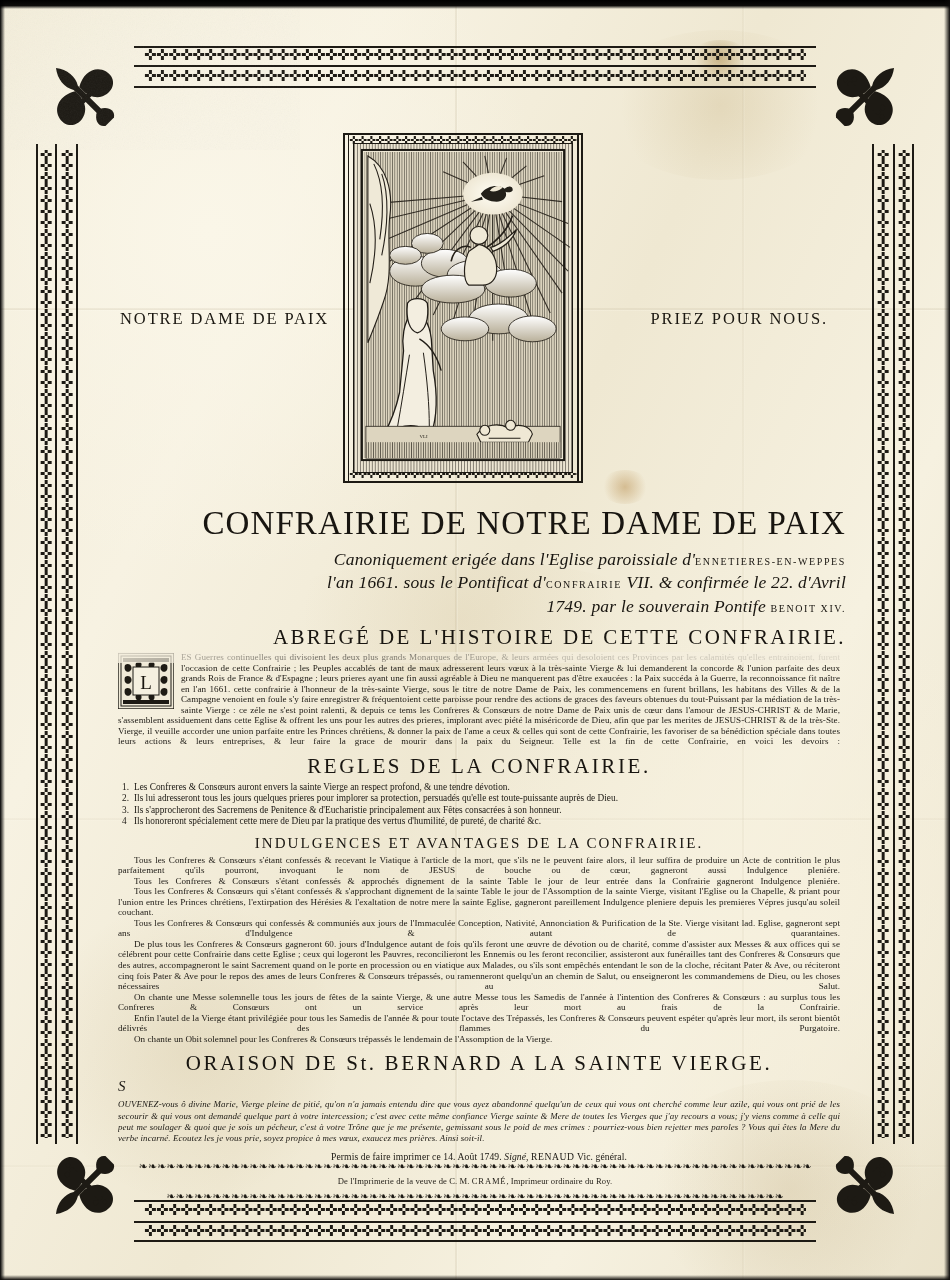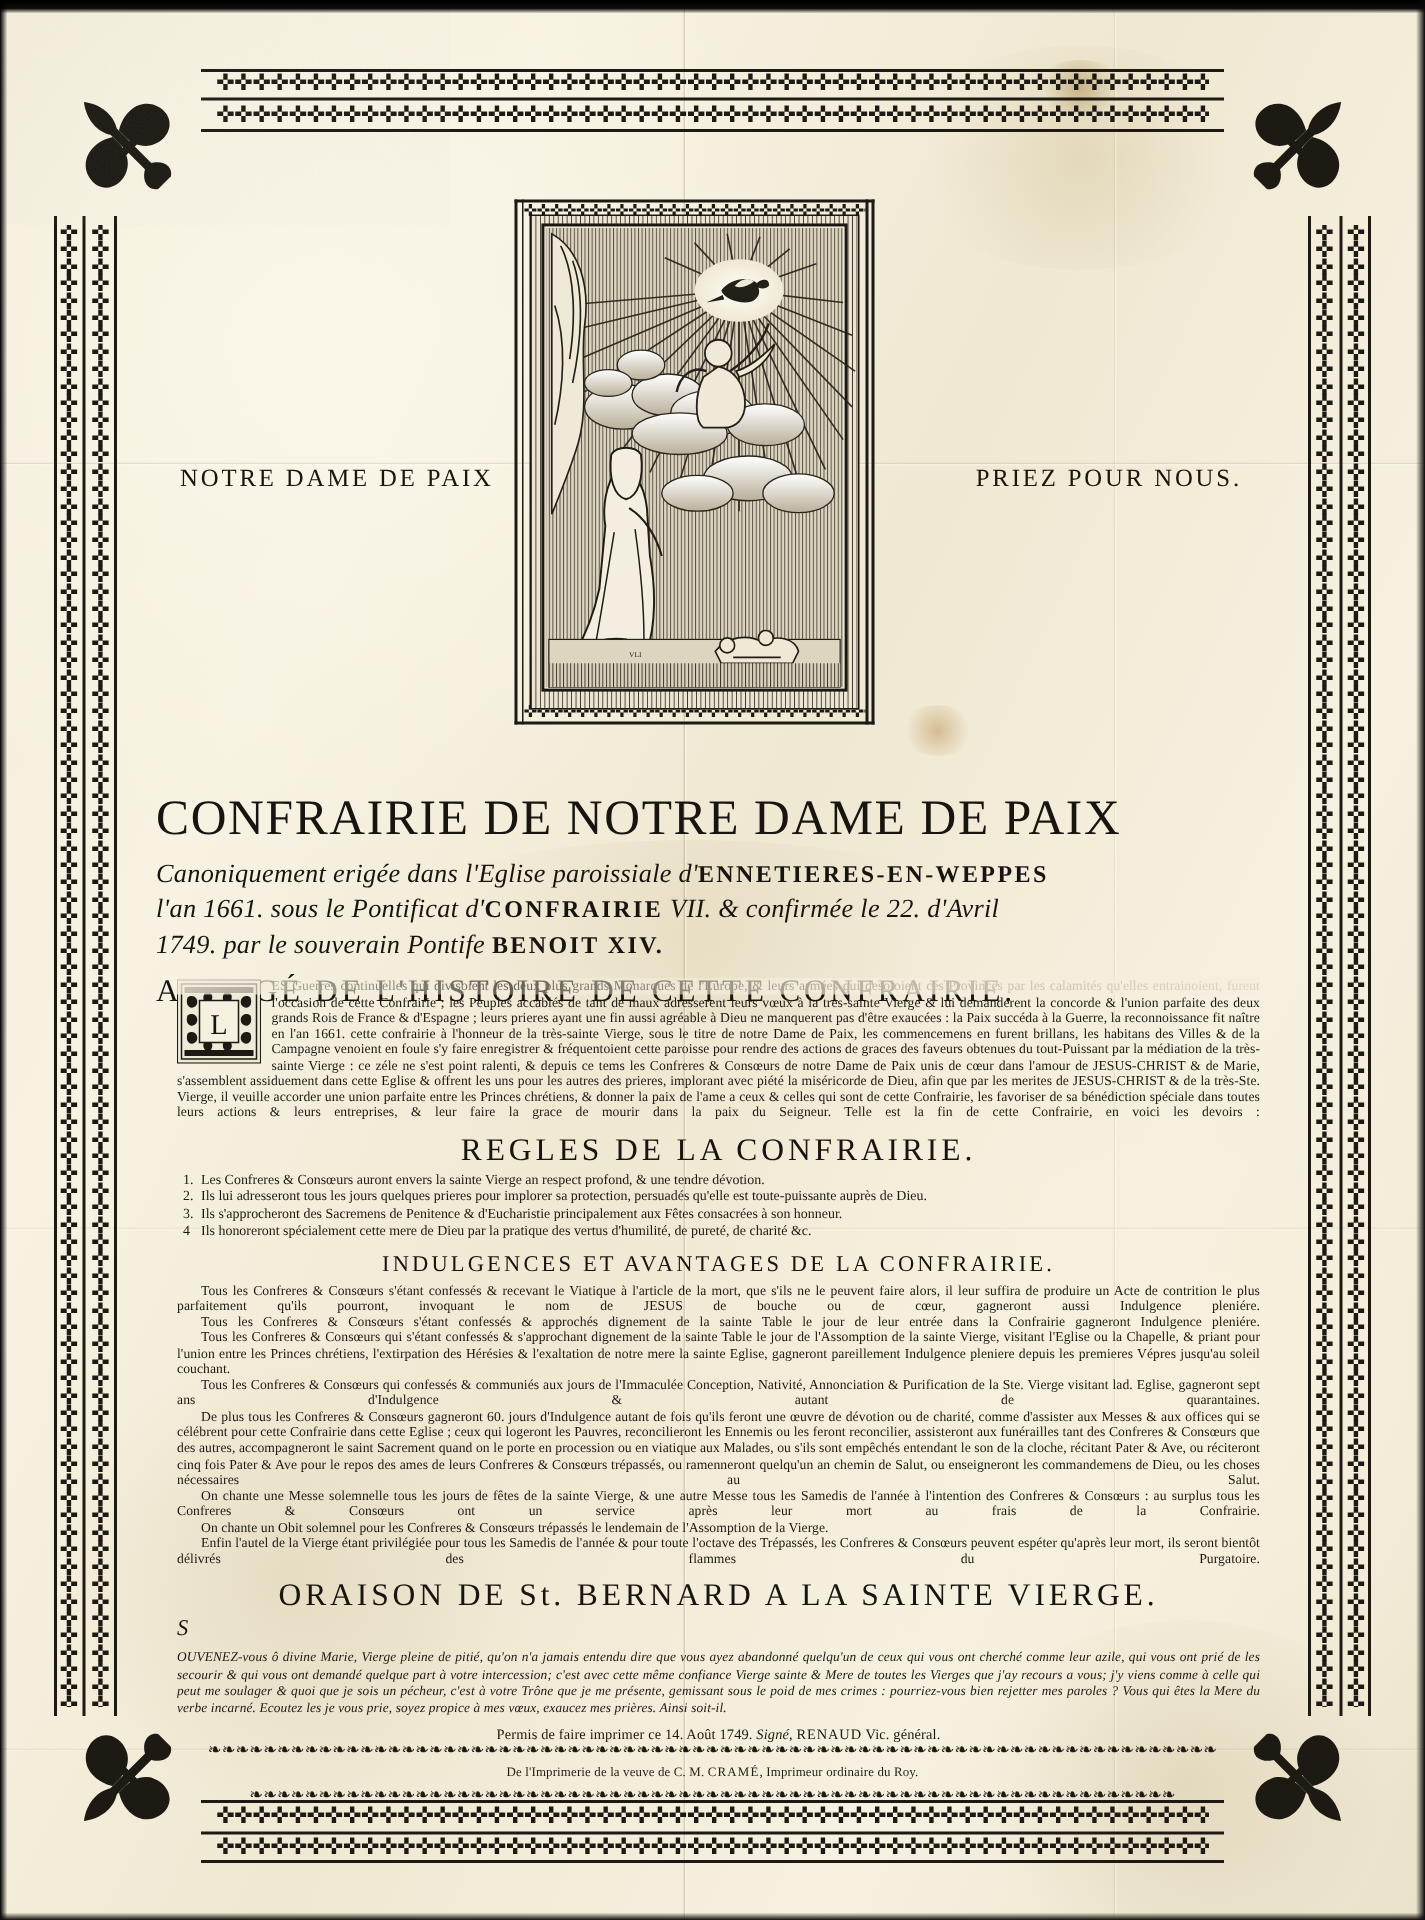--- a/index.html
+++ b/index.html
@@ -49,25 +49,25 @@
   #plate{position:absolute;left:343px;top:133px;width:240px;height:350px;z-index:8;}
   #plateInner{position:absolute;inset:10px;border:1.5px solid #1b1812;
     background:linear-gradient(170deg,#efe9d6,#e6dfca);}
 
   
   .invo{position:absolute;top:309px;font-family:"Liberation Serif",serif;
     font-size:16.5px;letter-spacing:1.9px;color:#1a1711;z-index:9;white-space:nowrap;}
   #invoL{left:120px;}
   #invoR{right:122px;}
 
-  #titleblk{position:absolute;left:104px;width:742px;top:529px;z-index:9;text-align:left;color:#181510;}
+  #titleblk{position:absolute;left:104px;width:742px;top:506px;z-index:9;text-align:right;color:#181510;}
   #mainTitle{font-size:33px;letter-spacing:1.1px;line-height:1.05;white-space:nowrap;}
   .sub{font-family:"Liberation Serif",serif;font-style:italic;font-size:17.5px;
        line-height:1.36;letter-spacing:.2px;margin-top:7px;}
-  .sub .sc{font-style:normal;letter-spacing:1.6px;font-size:16px;font-weight:bold;}
+  .sub .sc{font-style:normal;letter-spacing:1.6px;font-size:10px;}
   #abrege{margin-top:6px;font-size:21px;letter-spacing:2.4px;white-space:nowrap;}
 
   #body{position:absolute;left:118px;width:722px;top:652px;z-index:9;color:#1b1813;}
 
   .initial{float:left;width:56px;height:56px;margin:1px 7px 0 0;position:relative;}
 
   p.bd{margin:0;font-size:9.1px;line-height:10.55px;text-align:justify;
        text-align-last:justify;letter-spacing:.05px;font-family:"Liberation Serif",serif;}
   p.bd.lastfree{text-align-last:left;}
   p.ind{text-indent:16px;}
@@ -755,22 +755,22 @@
     </ol>
 
     <h2 class="sect wide">INDULGENCES ET AVANTAGES DE LA CONFRAIRIE.</h2>
 
     <p class="bd ind">Tous les Confreres &amp; Consœurs s'étant confessés &amp; recevant le Viatique à l'article de la mort, que s'ils ne le peuvent faire alors, il leur suffira de produire un Acte de contrition le plus parfaitement qu'ils pourront, invoquant le nom de JESUS de bouche ou de cœur, gagneront aussi Indulgence pleniére.</p>
     <p class="bd ind">Tous les Confreres &amp; Consœurs s'étant confessés &amp; approchés dignement de la sainte Table le jour de leur entrée dans la Confrairie gagneront Indulgence pleniére.</p>
     <p class="bd ind">Tous les Confreres &amp; Consœurs qui s'étant confessés &amp; s'approchant dignement de la sainte Table le jour de l'Assomption de la sainte Vierge, visitant l'Eglise ou la Chapelle, &amp; priant pour l'union entre les Princes chrétiens, l'extirpation des Hérésies &amp; l'exaltation de notre mere la sainte Eglise, gagneront pareillement Indulgence pleniere depuis les premieres Vépres jusqu'au soleil couchant.</p>
     <p class="bd ind">Tous les Confreres &amp; Consœurs qui confessés &amp; communiés aux jours de l'Immaculée Conception, Nativité, Annonciation &amp; Purification de la Ste. Vierge visitant lad. Eglise, gagneront sept ans d'Indulgence &amp; autant de quarantaines.</p>
     <p class="bd ind">De plus tous les Confreres &amp; Consœurs gagneront 60. jours d'Indulgence autant de fois qu'ils feront une œuvre de dévotion ou de charité, comme d'assister aux Messes &amp; aux offices qui se célébrent pour cette Confrairie dans cette Eglise ; ceux qui logeront les Pauvres, reconcilieront les Ennemis ou les feront reconcilier, assisteront aux funérailles tant des Confreres &amp; Consœurs que des autres, accompagneront le saint Sacrement quand on le porte en procession ou en viatique aux Malades, ou s'ils sont empêchés entendant le son de la cloche, récitant Pater &amp; Ave, ou réciteront cinq fois Pater &amp; Ave pour le repos des ames de leurs Confreres &amp; Consœurs trépassés, ou ramenneront quelqu'un an chemin de Salut, ou enseigneront les commandemens de Dieu, ou les choses nécessaires au Salut.</p>
     <p class="bd ind">On chante une Messe solemnelle tous les jours de fêtes de la sainte Vierge, &amp; une autre Messe tous les Samedis de l'année à l'intention des Confreres &amp; Consœurs : au surplus tous les Confreres &amp; Consœurs ont un service après leur mort au frais de la Confrairie.</p>
+    <p class="bd ind">Enfin l'autel de la Vierge étant privilégiée pour tous les Samedis de l'année &amp; pour toute l'octave des Trépassés, les Confreres &amp; Consœurs peuvent espéter qu'après leur mort, ils seront bientôt délivrés des flammes du Purgatoire.</p>
     <p class="bd ind lastfree">On chante un Obit solemnel pour les Confreres &amp; Consœurs trépassés le lendemain de l'Assomption de la Vierge.</p>
-    <p class="bd ind">Enfin l'autel de la Vierge étant privilégiée pour tous les Samedis de l'année &amp; pour toute l'octave des Trépassés, les Confreres &amp; Consœurs peuvent espéter qu'après leur mort, ils seront bientôt délivrés des flammes du Purgatoire.</p>
 
     <h2 class="sect">ORAISON DE St. BERNARD A LA SAINTE VIERGE.</h2>
 
     <div style="overflow:hidden;">
       <span class="ordrop">S</span>
       <p class="oraison tail">OUVENEZ-vous ô divine Marie, Vierge pleine de pitié, qu'on n'a jamais entendu dire que vous ayez abandonné quelqu'un de ceux qui vous ont cherché comme leur azile, qui vous ont prié de les secourir &amp; qui vous ont demandé quelque part à votre intercession; c'est avec cette même confiance Vierge sainte &amp; Mere de toutes les Vierges que j'ay recours a vous; j'y viens comme à celle qui peut me soulager &amp; quoi que je sois un pécheur, c'est à votre Trône que je me présente, gemissant sous le poid de mes crimes : pourriez-vous bien rejetter mes paroles ? Vous qui êtes la Mere du verbe incarné. Ecoutez les je vous prie, soyez propice à mes vœux, exaucez mes prières. Ainsi soit-il.</p>
     </div>
 
     <div class="permis">
       <span>Permis de faire imprimer ce 14. Août 1749. </span><i>Signé</i><span>, </span><span class="scn">RENAUD</span><span> Vic. général.</span>

